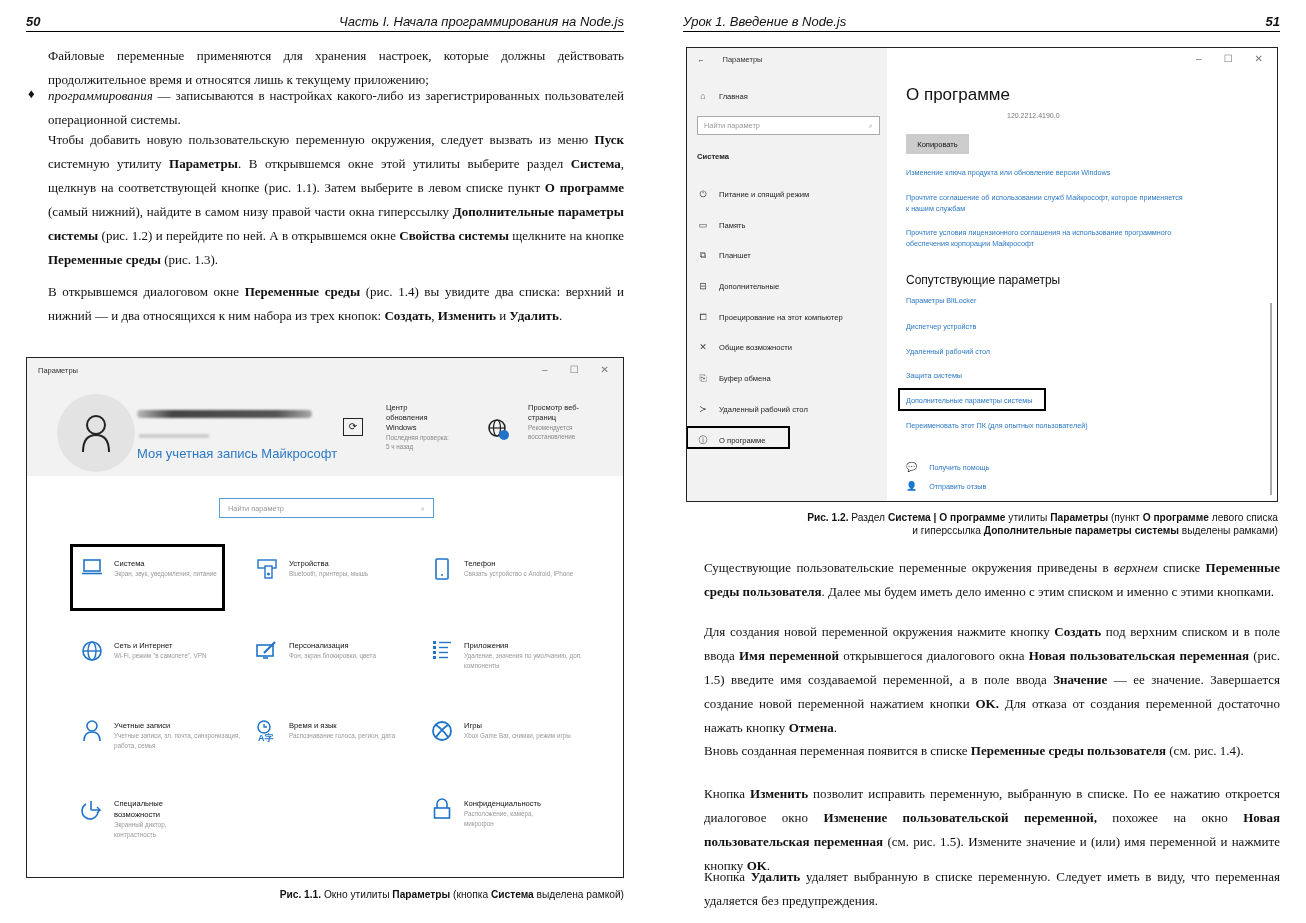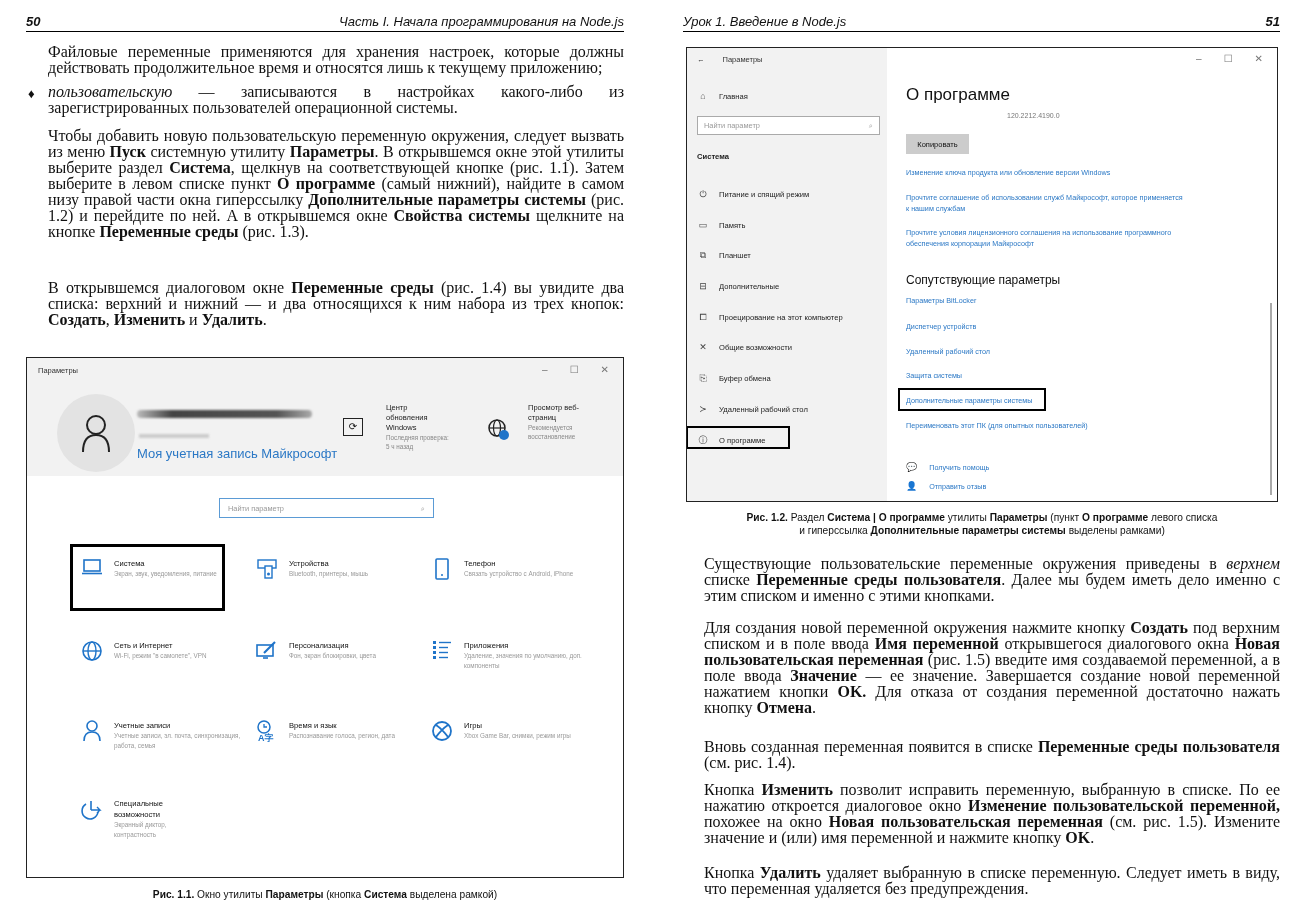--- a/index.html
+++ b/index.html
@@ -2,24 +2,24 @@
 <html><head>
 <meta charset="utf-8">
 <style>
 *{box-sizing:border-box;margin:0;padding:0}
 html,body{width:1306px;height:923px;background:#fff;overflow:hidden}
 body{position:relative;font-family:"Liberation Serif",serif;color:#111}
 .hdr{position:absolute;top:12px;height:20px;border-bottom:1.5px solid #000;font-family:"Liberation Sans",sans-serif;font-style:italic;font-size:13px;display:flex;justify-content:space-between;align-items:flex-end;padding-bottom:2px}
 .hdr .num{font-weight:bold}
 #hdrL{left:26px;width:598px}
 #hdrR{left:683px;width:597px}
-.para{position:absolute;font-size:16px;line-height:16px;text-align:justify}
+.para{position:absolute;font-size:13px;line-height:24px;text-align:justify}
 .para b{font-weight:bold}
 .para i{font-style:italic}
-.cap{position:absolute;font-family:"Liberation Sans",sans-serif;font-size:10.2px;text-align:center;line-height:13px}
+.cap{position:absolute;font-family:"Liberation Sans",sans-serif;font-size:10.2px;text-align:right;line-height:13px}
 .cap b{font-weight:bold}
 .bullet{position:absolute;font-size:13px}
 
 #win1{position:absolute;left:26px;top:357px;width:598px;height:521px;border:1px solid #222;background:#fff;overflow:hidden}
 #win1 .top{position:absolute;left:0;top:0;width:100%;height:118px;background:#f2f2f2}
 .wtitle{position:absolute;font-family:"Liberation Sans",sans-serif;font-size:7.5px;color:#333}
 .wctl{position:absolute;font-family:"Liberation Sans",sans-serif;font-size:10px;color:#777;display:flex;gap:22px}
 .avatar{position:absolute;left:30px;top:36px;width:78px;height:78px;border-radius:50%;background:#e3e3e3;display:flex;align-items:center;justify-content:center}
 .blur1{position:absolute;left:110px;top:52px;width:175px;height:8px;background:linear-gradient(90deg,#bbb,#444 20%,#555 80%,#aaa);border-radius:4px;filter:blur(1.3px)}
 .blur2{position:absolute;left:112px;top:76px;width:70px;height:4px;background:#ccc;filter:blur(1px)}
@@ -53,21 +53,21 @@
 <div id="hdrL" class="hdr">
   <span class="num">50</span>
   <span>Часть I. Начала программирования на Node.js</span>
 </div>
 
 <div class="para" style="left:48px;top:44px;width:576px">
   <span>Файловые переменные применяются для хранения настроек, которые должны действовать продолжительное время и относятся лишь к текущему приложению;</span>
 </div>
 <div class="bullet" style="left:28px;top:86px">♦</div>
 <div class="para" style="left:48px;top:84px;width:576px">
-  <i>пользовательскую</i><span> — записываются в настройках какого-либо из зарегистрированных пользователей операционной системы.</span>
+  <i>программирования</i><span> — записываются в настройках какого-либо из зарегистрированных пользователей операционной системы.</span>
 </div>
 <div class="para" style="left:48px;top:128px;width:576px">
   <span>Чтобы добавить новую пользовательскую переменную окружения, следует вызвать из меню </span><b>Пуск</b><span> системную утилиту </span><b>Параметры</b><span>. В открывшемся окне этой утилиты выберите раздел </span><b>Система</b><span>, щелкнув на соответствующей кнопке (рис. 1.1). Затем выберите в левом списке пункт </span><b>О программе</b><span> (самый нижний), найдите в самом низу правой части окна гиперссылку </span><b>Дополнительные параметры системы</b><span> (рис. 1.2) и перейдите по ней. А в открывшемся окне </span><b>Свойства системы</b><span> щелкните на кнопке </span><b>Переменные среды</b><span> (рис. 1.3).</span>
 </div>
 <div class="para" style="left:48px;top:280px;width:576px">
   <span>В открывшемся диалоговом окне </span><b>Переменные среды</b><span> (рис. 1.4) вы увидите два списка: верхний и нижний — и два относящихся к ним набора из трех кнопок: </span><b>Создать</b><span>, </span><b>Изменить</b><span> и </span><b>Удалить</b><span>.</span>
 </div>
 
 <div id="win1">
   <div class="top"></div>
@@ -244,20 +244,32 @@
           <path d="M5 6 A8 8 0 1 0 17 14" fill="none" stroke="#1f74c9" stroke-width="1.6"></path>
           <line x1="10" y1="3" x2="10" y2="12" stroke="#1f74c9" stroke-width="1.6"></line>
           <path d="M10 12 H19 L16 9 M19 12 L16 15" stroke="#1f74c9" stroke-width="1.4" fill="none"></path>
         </svg>
       </div>
     <div>
         <div class="t" style="width:70px">Специальные возможности</div>
         <div class="d" style="width:75px">Экранный диктор, контрастность</div>
       </div>
   </div>
+  <div class="cat" style="left:403px;top:440px">
+    <div class="ic">
+        <svg width="18" height="22" viewBox="0 0 18 22">
+          <path d="M4 10 V6 A5 5 0 0 1 14 6 V10" fill="none" stroke="#1f74c9" stroke-width="1.6"></path>
+          <rect x="1.5" y="10" width="15" height="10" fill="none" stroke="#1f74c9" stroke-width="1.6"></rect>
+        </svg>
+      </div>
+    <div>
+        <div class="t">Конфиденциальность</div>
+        <div class="d" style="width:80px">Расположение, камера, микрофон</div>
+      </div>
+  </div>
 </div>
 
 <div class="cap" style="left:26px;top:888px;width:598px">
   <b>Рис. 1.1.</b><span> Окно утилиты </span><b>Параметры</b><span> (кнопка </span><b>Система</b><span> выделена рамкой)</span>
 </div>
 
 <div id="hdrR" class="hdr">
   <span>Урок 1. Введение в Node.js</span>
   <span class="num">51</span>
 </div>

